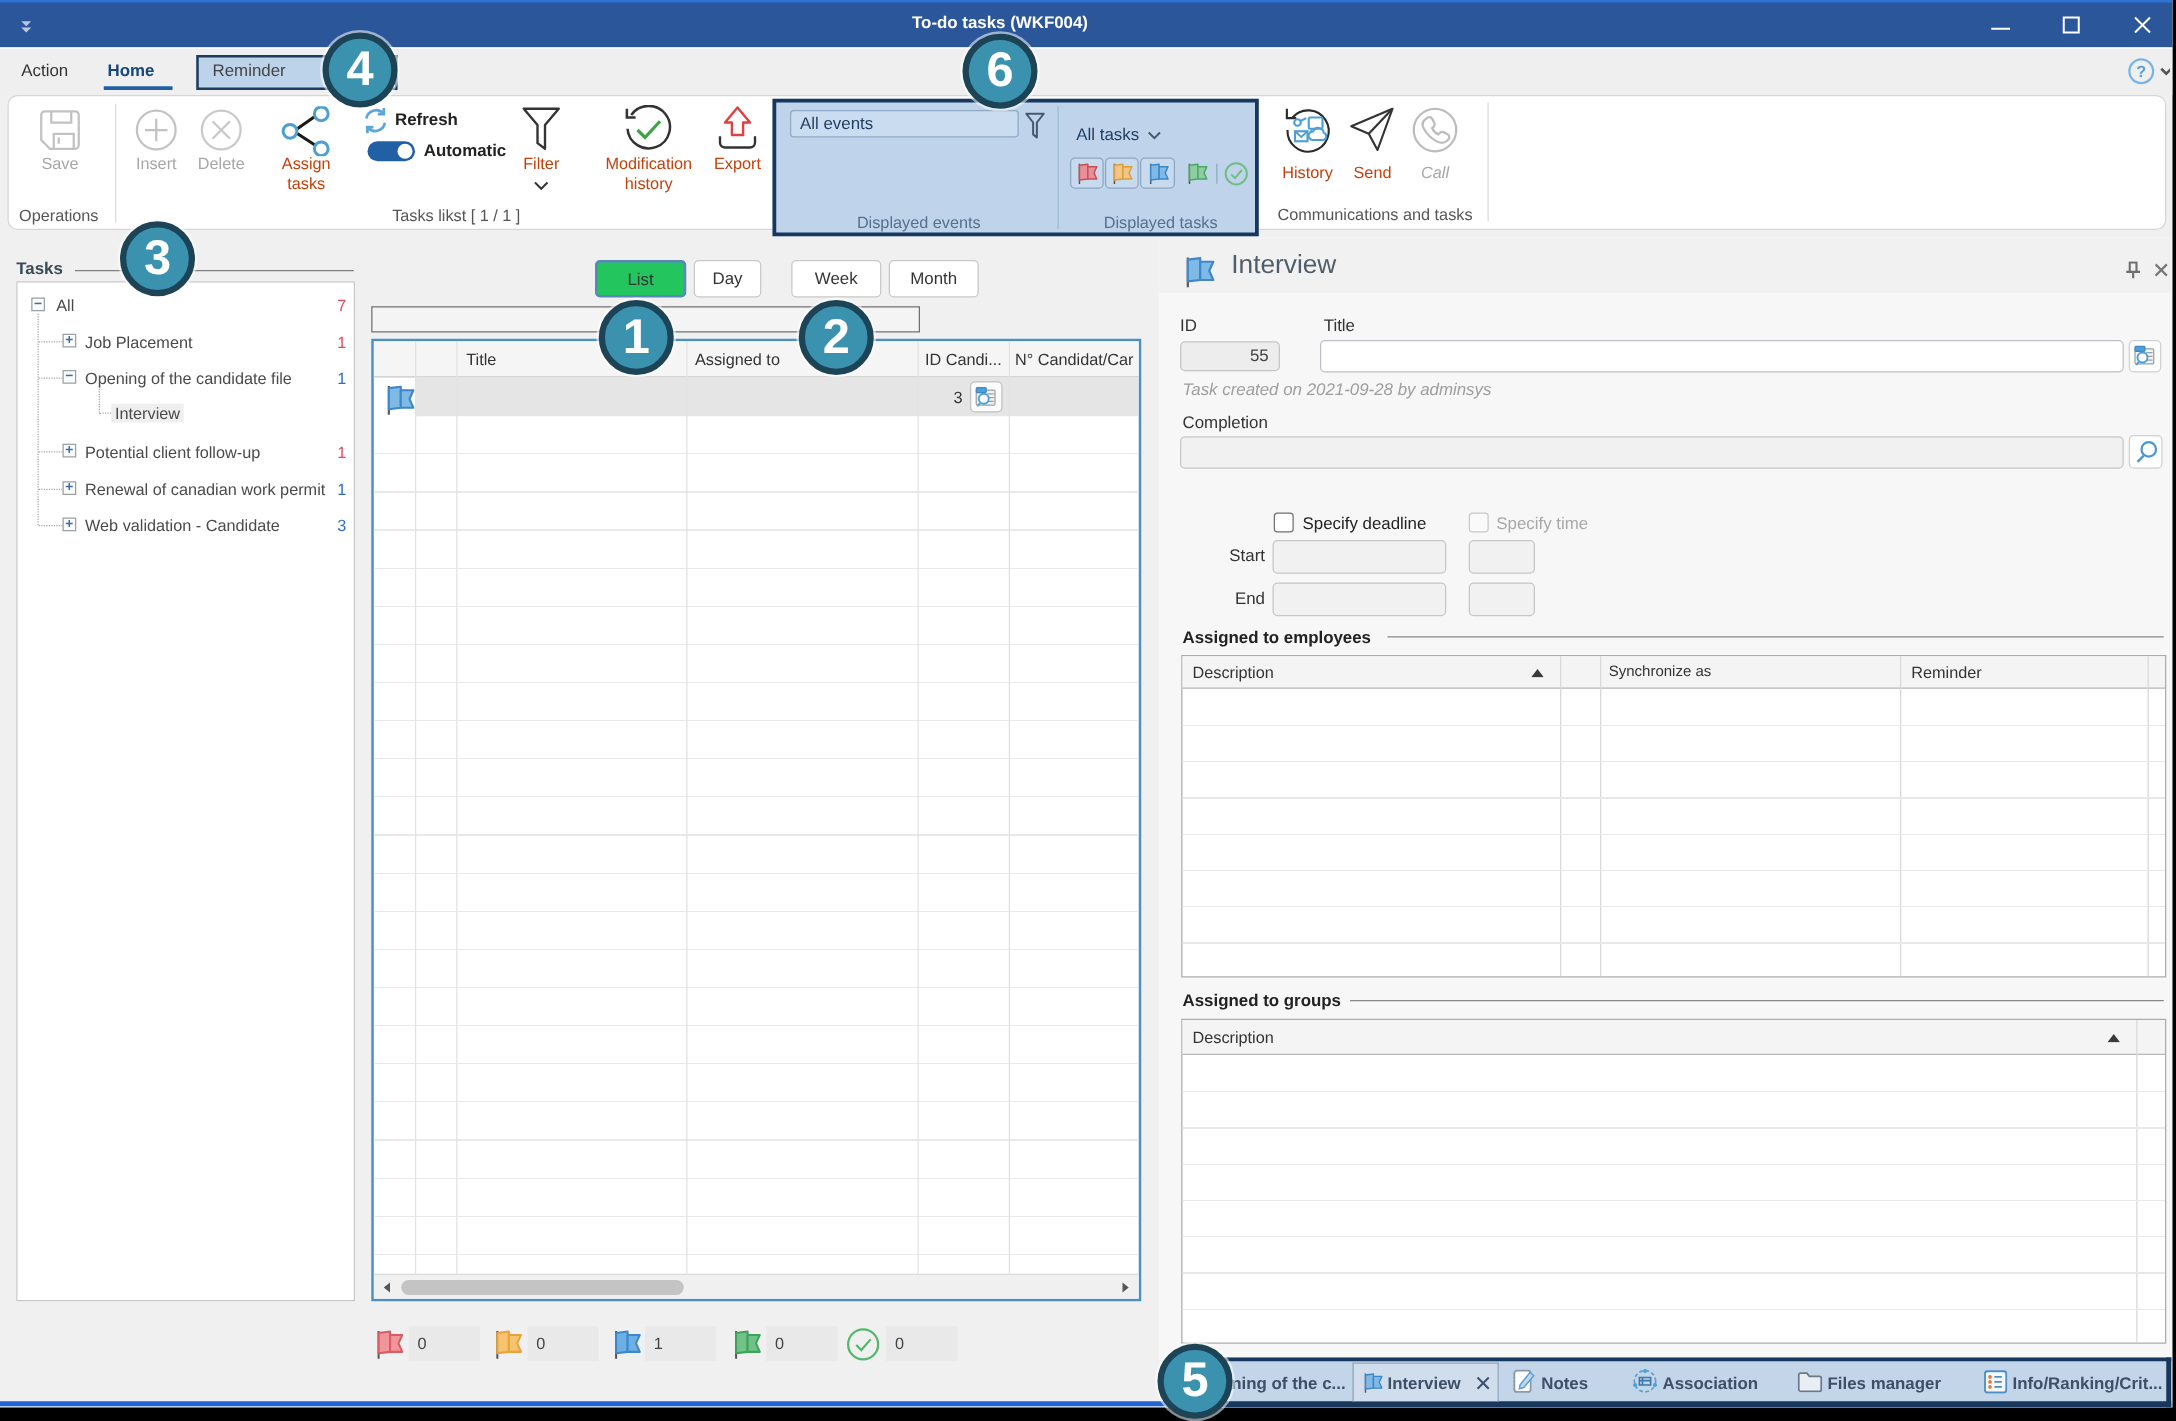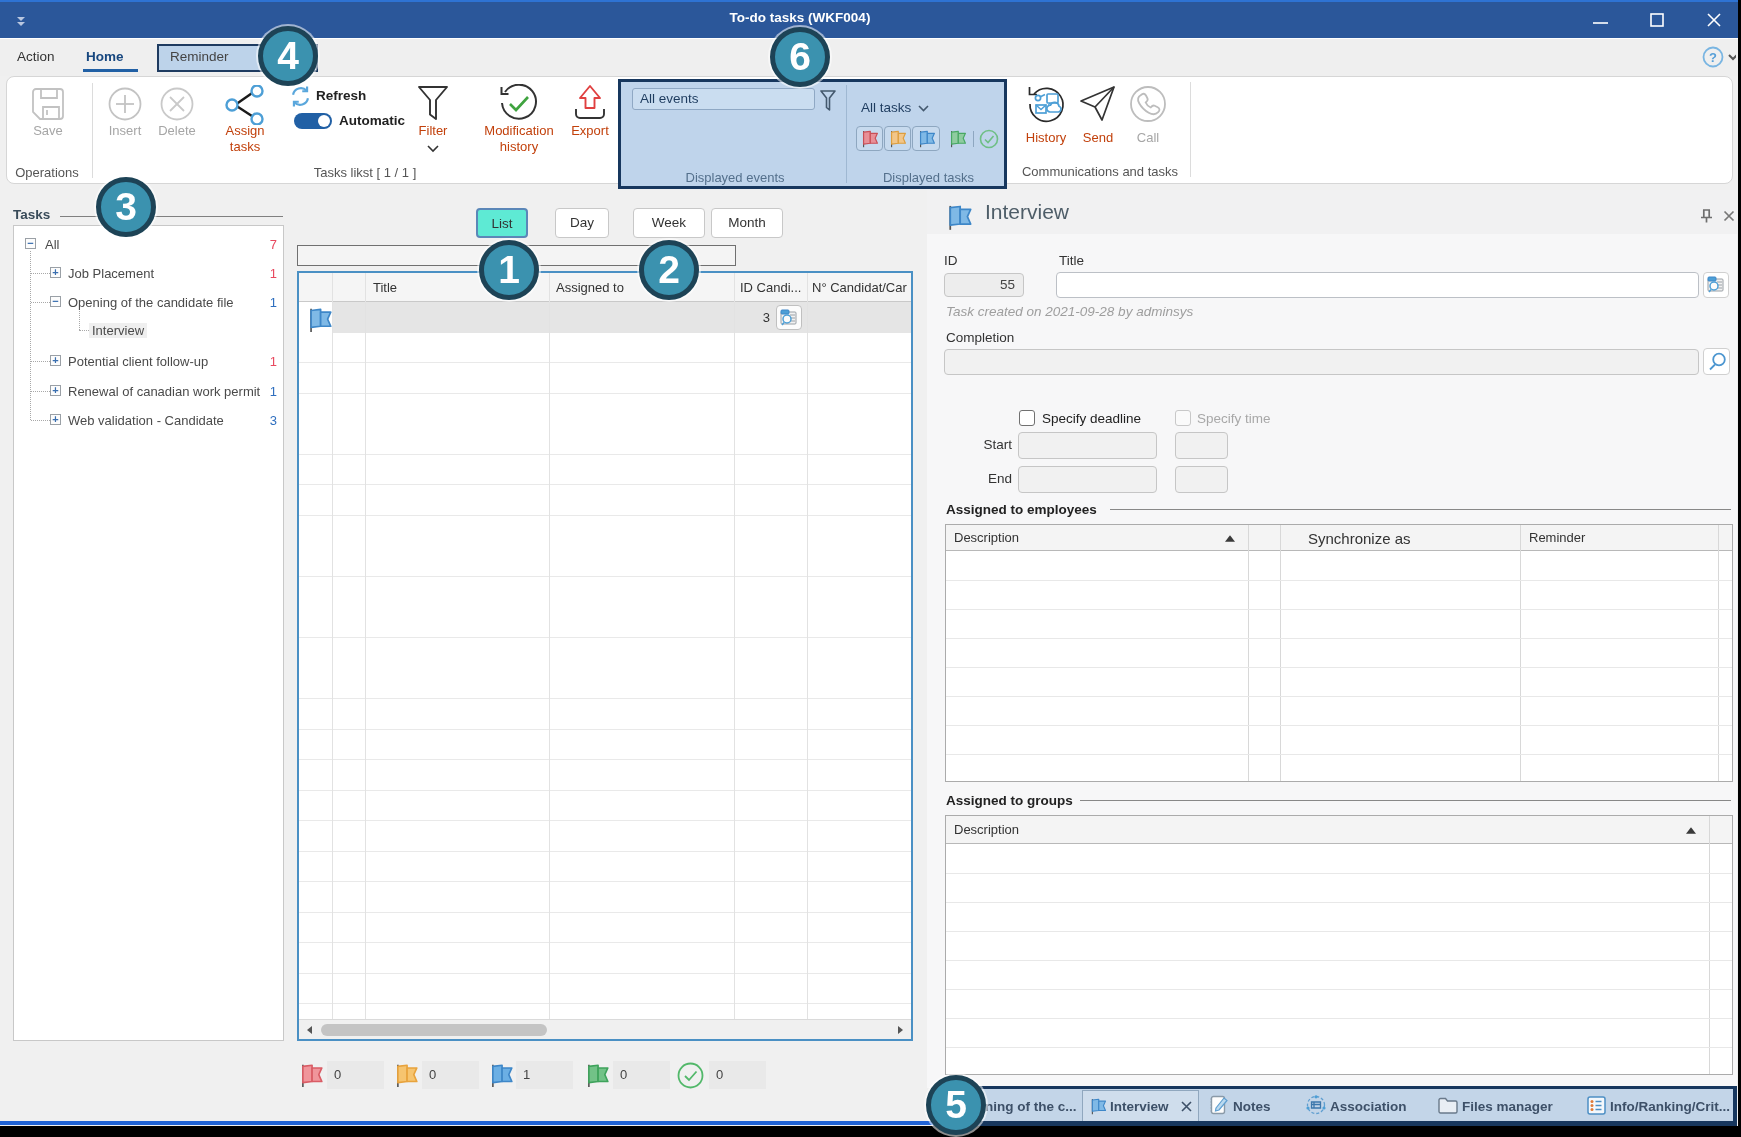--- a/index.html
+++ b/index.html
@@ -191,21 +191,21 @@
   <div class="btnlabel" style="left:-6px;top:53px;width:90px;">History</div>
   <svg style="position:absolute;left:71px;top:7px" width="40" height="40" viewBox="0 0 40 40">
     <path d="M3 17 L36 3 L24 36 L17 23 Z" fill="none" stroke="#333" stroke-width="1.7" stroke-linejoin="round"></path>
     <path d="M17 23 L36 3" fill="none" stroke="#333" stroke-width="1.7"></path>
   </svg>
   <div class="btnlabel" style="left:56px;top:53px;width:70px;">Send</div>
   <svg style="position:absolute;left:122px;top:8px" width="38" height="38" viewBox="0 0 38 38">
     <circle cx="19" cy="19" r="17" fill="none" stroke="#BDBDBD" stroke-width="1.8"></circle>
     <path d="M12 10 c2 -2 4 -1.5 5 .5 l1.5 3 c.8 1.7 -.5 3 -1.8 4 c1 2.5 2.5 4 5 5 c1 -1.3 2.3 -2.6 4 -1.8 l3 1.5 c2 1 2.5 3 .5 5 c-2.5 2.5 -6 2.5 -9.5 .5 c-4 -2.3 -7.4 -5.7 -9.5 -9.5 c-2 -3.5 -1.7 -6.2 1.8 -8.2 z" fill="none" stroke="#BDBDBD" stroke-width="1.8"></path>
   </svg>
-  <div class="btnlabel graylabel" style="left:111px;top:53px;width:60px;">Call</div>
+  <div class="btnlabel graylabel" style="left:111px;top:53px;width:60px;font-style:italic;">Call</div>
   <div class="glabel" style="left:3px;top:87px;width:180px;">Communications and tasks</div>
 </div>
 <div class="ab" style="left:1190px;top:82px;width:1px;height:95px;background:#DCDCDC;"></div>
 
 <div class="ab" style="left:13px;top:207px;font-size:13.5px;font-weight:bold;color:#394B59;">Tasks</div>
 <div class="hline" style="left:60px;top:216px;width:223px;background:#808080;"></div>
 <div class="ab" style="left:13px;top:225px;width:271px;height:816px;background:#FFF;border:1px solid #C8C8C8;">
 
   <div style="position:absolute;left:16px;top:25px;width:1px;height:169px;border-left:1px dotted #A8A8A8;"></div>
   <div style="position:absolute;left:17px;top:47px;width:19px;height:1px;border-top:1px dotted #A8A8A8;"></div>
@@ -232,21 +232,21 @@
   <div class="tread" style="left:54px;top:187px;">Web validation - Candidate</div>
 
   <div class="cnt" style="left:243px;top:11px;color:#E8495F;">7</div>
   <div class="cnt" style="left:243px;top:40px;color:#E8495F;">1</div>
   <div class="cnt" style="left:243px;top:69px;color:#2F6FBF;">1</div>
   <div class="cnt" style="left:243px;top:128px;color:#E8495F;">1</div>
   <div class="cnt" style="left:243px;top:158px;color:#2F6FBF;">1</div>
   <div class="cnt" style="left:243px;top:187px;color:#2F6FBF;">3</div>
 </div>
 
-<div class="tbtn" style="left:476px;top:208px;width:52px;background:#5eead4;border:2px solid #5B87B8;">List</div>
+<div class="tbtn" style="left:476px;top:208px;width:73px;background:#22c55e;border:2px solid #5B87B8;">List</div>
 <div class="tbtn" style="left:555px;top:208px;width:54px;background:#FFF;border:1px solid #C8C8C8;">Day</div>
 <div class="tbtn" style="left:633px;top:208px;width:72px;background:#FFF;border:1px solid #C8C8C8;">Week</div>
 <div class="tbtn" style="left:711px;top:208px;width:72px;background:#FFF;border:1px solid #C8C8C8;">Month</div>
 
 <div class="ab" style="left:297px;top:245px;width:439px;height:21px;border:1px solid #707070;background:#F4F4F4;"></div>
 
 <div class="ab" style="left:297px;top:271px;width:616px;height:770px;background:#FFF;border:2px solid #4A90C4;overflow:hidden;">
 
   <div style="position:absolute;left:0;top:0;width:612px;height:29px;background:#F5F5F5;border-bottom:1px solid #C9C9C9;"></div>
   <div style="position:absolute;left:74px;top:7px;font-size:13px;color:#333;">Title</div>
@@ -375,21 +375,21 @@
 <div class="inp" style="left:1175px;top:466px;width:53px;height:27px;"></div>
 
 <div class="ab" style="left:946px;top:502px;font-size:13.5px;font-weight:bold;color:#222;">Assigned to employees</div>
 <div class="hline" style="left:1110px;top:509px;width:621px;background:#888;"></div>
 <div class="ab" style="left:945px;top:524px;width:788px;height:258px;background:#FFF;border:1px solid #ABABAB;">
   <div style="position:absolute;left:0;top:0;width:786px;height:26px;background:#F4F4F4;border-bottom:1px solid #B8B8B8;"></div>
   <div style="position:absolute;left:8px;top:5px;font-size:13px;">Description</div>
   <svg style="position:absolute;left:279px;top:10px" width="10" height="7" viewBox="0 0 12 8">
         <path d="M6 0 L12 8 L0 8 Z" fill="#3A3A3A"></path>
       </svg>
-  <div style="position:absolute;left:341px;top:5px;font-size:15px;margin-left:21px;">Synchronize as</div>
+  <div style="position:absolute;left:341px;top:5px;font-size:12px;">Synchronize as</div>
   <div style="position:absolute;left:583px;top:5px;font-size:13px;">Reminder</div>
   <div class="vline" style="left:302px;top:0;height:256px;background:#D8D8D8;"></div>
   <div class="vline" style="left:334px;top:0;height:256px;background:#D8D8D8;"></div>
   <div class="vline" style="left:574px;top:0;height:256px;background:#D8D8D8;"></div>
   <div class="vline" style="left:772px;top:0;height:256px;background:#D8D8D8;"></div>
   <div style="position:absolute;left:0;top:27px;width:786px;height:229px;
     background:repeating-linear-gradient(to bottom,transparent 0 28px,#E8E8E8 28px 29px);"></div>
 </div>
 
 <div class="ab" style="left:946px;top:793px;font-size:13.5px;font-weight:bold;color:#222;">Assigned to groups</div>

